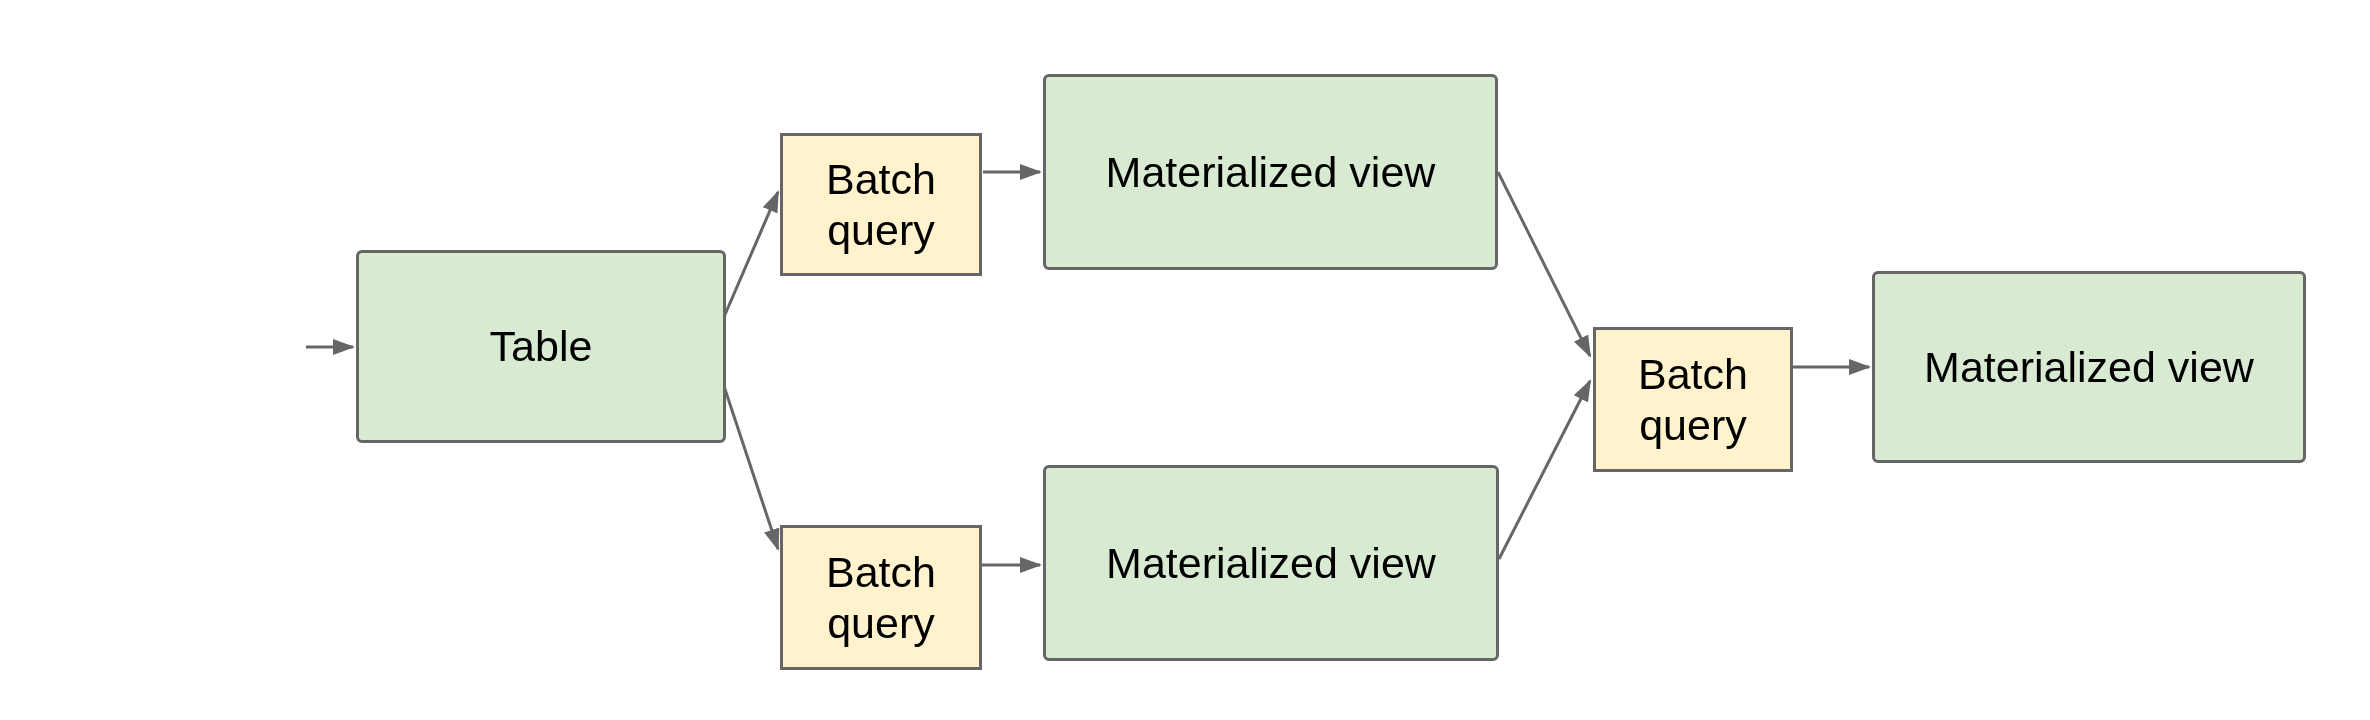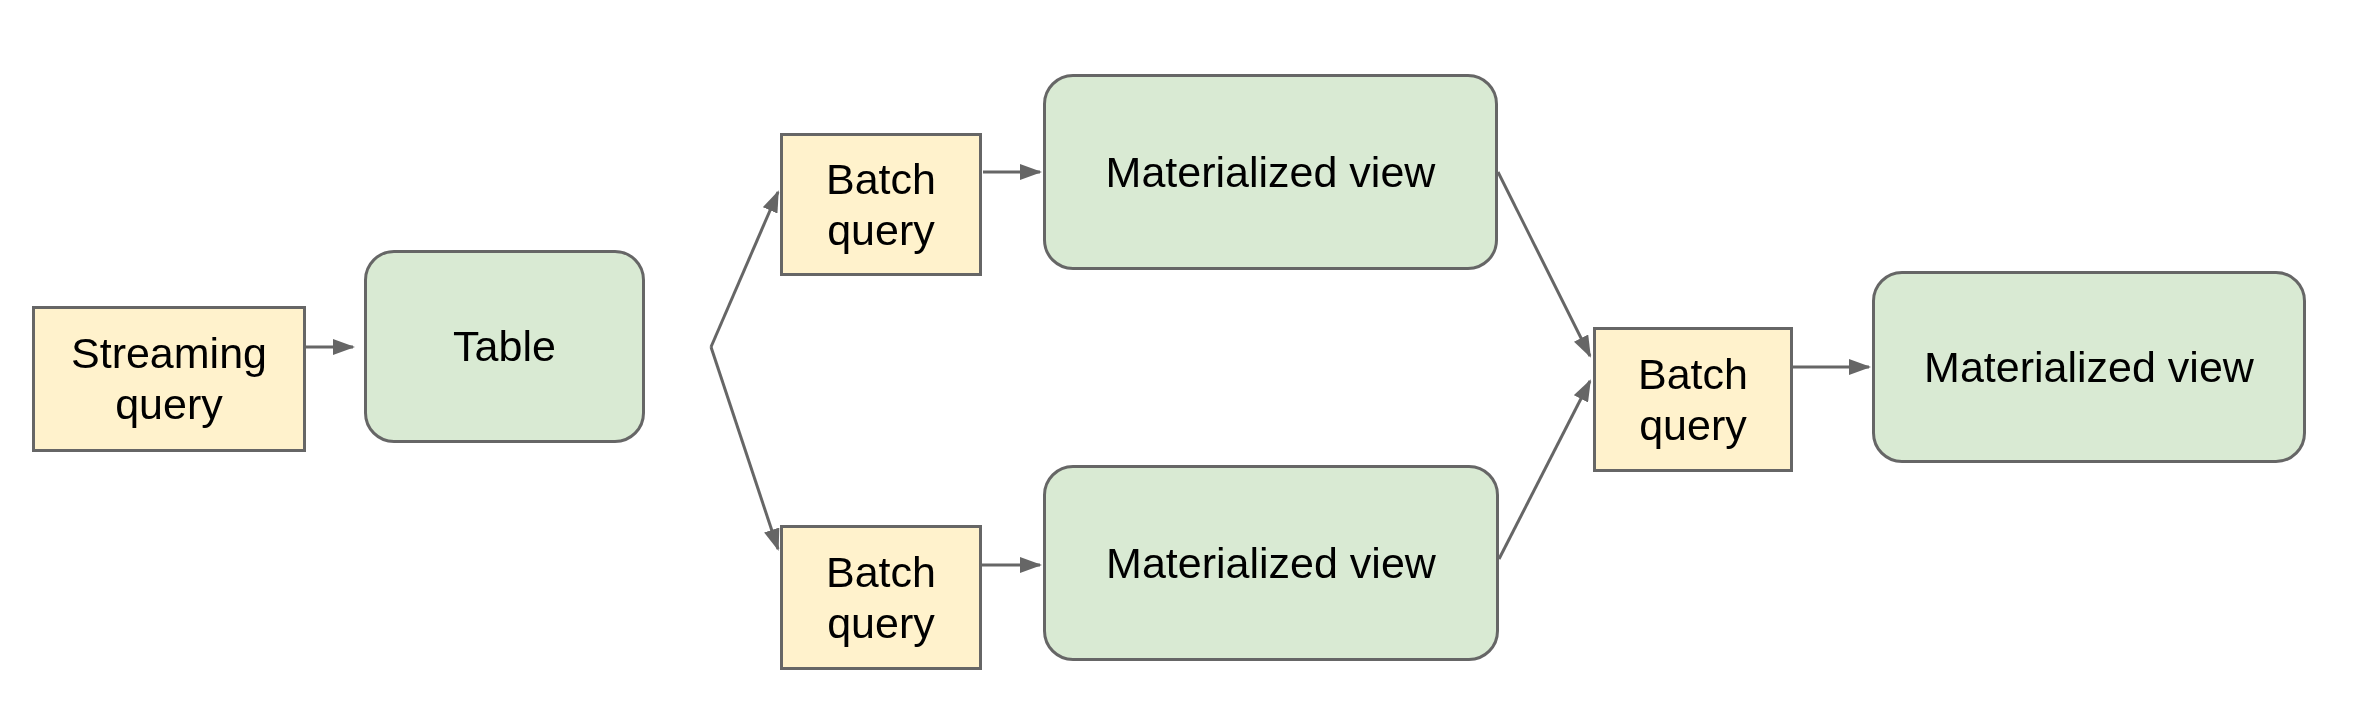--- a/index.html
+++ b/index.html
@@ -40,26 +40,26 @@
     font-size: 43px;
     line-height: 1.18;
     padding: 0 10px;
   }
   .node.query {
     background: #fff2cc;
     margin-top: 32px;
   }
   .node.view {
     background: #d9ead3;
-    border-radius: 30px;
+    border-radius: 6px;
     text-align: center;
   }
   
   #n-streaming-query        { left: 32px;   top: 274px; width: 274px; height: 146px; }
-  #n-table                  { left: 356px;  top: 250px; width: 281px; height: 193px; margin-left: 8px; }
+  #n-table                  { left: 356px;  top: 250px; width: 370px; height: 193px; }
   #n-batch-query-top        { left: 780px;  top: 101px; width: 202px; height: 143px; }
   #n-materialized-view-top  { left: 1043px; top: 74px;  width: 455px; height: 196px; }
   #n-batch-query-bottom     { left: 780px;  top: 493px; width: 202px; height: 145px; }
   #n-materialized-view-bot  { left: 1043px; top: 465px; width: 456px; height: 196px; }
   #n-batch-query-right      { left: 1593px; top: 295px; width: 200px; height: 145px; }
   #n-materialized-view-fin  { left: 1872px; top: 271px; width: 434px; height: 192px; }
 </style>
 </head>
 <body>
 
@@ -74,23 +74,20 @@
     <line class="edge" x1="306" y1="347" x2="353" y2="347" marker-end="url(#arrowhead)"></line>
     <line class="edge" x1="711" y1="347" x2="778" y2="192" marker-end="url(#arrowhead)"></line>
     <line class="edge" x1="711" y1="347" x2="778" y2="549" marker-end="url(#arrowhead)"></line>
     <line class="edge" x1="983" y1="172" x2="1040" y2="172" marker-end="url(#arrowhead)"></line>
     <line class="edge" x1="982" y1="565" x2="1040" y2="565" marker-end="url(#arrowhead)"></line>
     <line class="edge" x1="1498" y1="172" x2="1590" y2="356" marker-end="url(#arrowhead)"></line>
     <line class="edge" x1="1499" y1="559" x2="1590" y2="381" marker-end="url(#arrowhead)"></line>
     <line class="edge" x1="1793" y1="367" x2="1869" y2="367" marker-end="url(#arrowhead)"></line>
   </svg>
 
-  <div id="n-streaming-query" class="node query">
-    <span>Streaming query</span>
-  </div>
 
   <div id="n-table" class="node view">
     <span>Table</span>
   </div>
 
   <div id="n-batch-query-top" class="node query">
     <span>Batch query</span>
   </div>
 
   <div id="n-materialized-view-top" class="node view">

